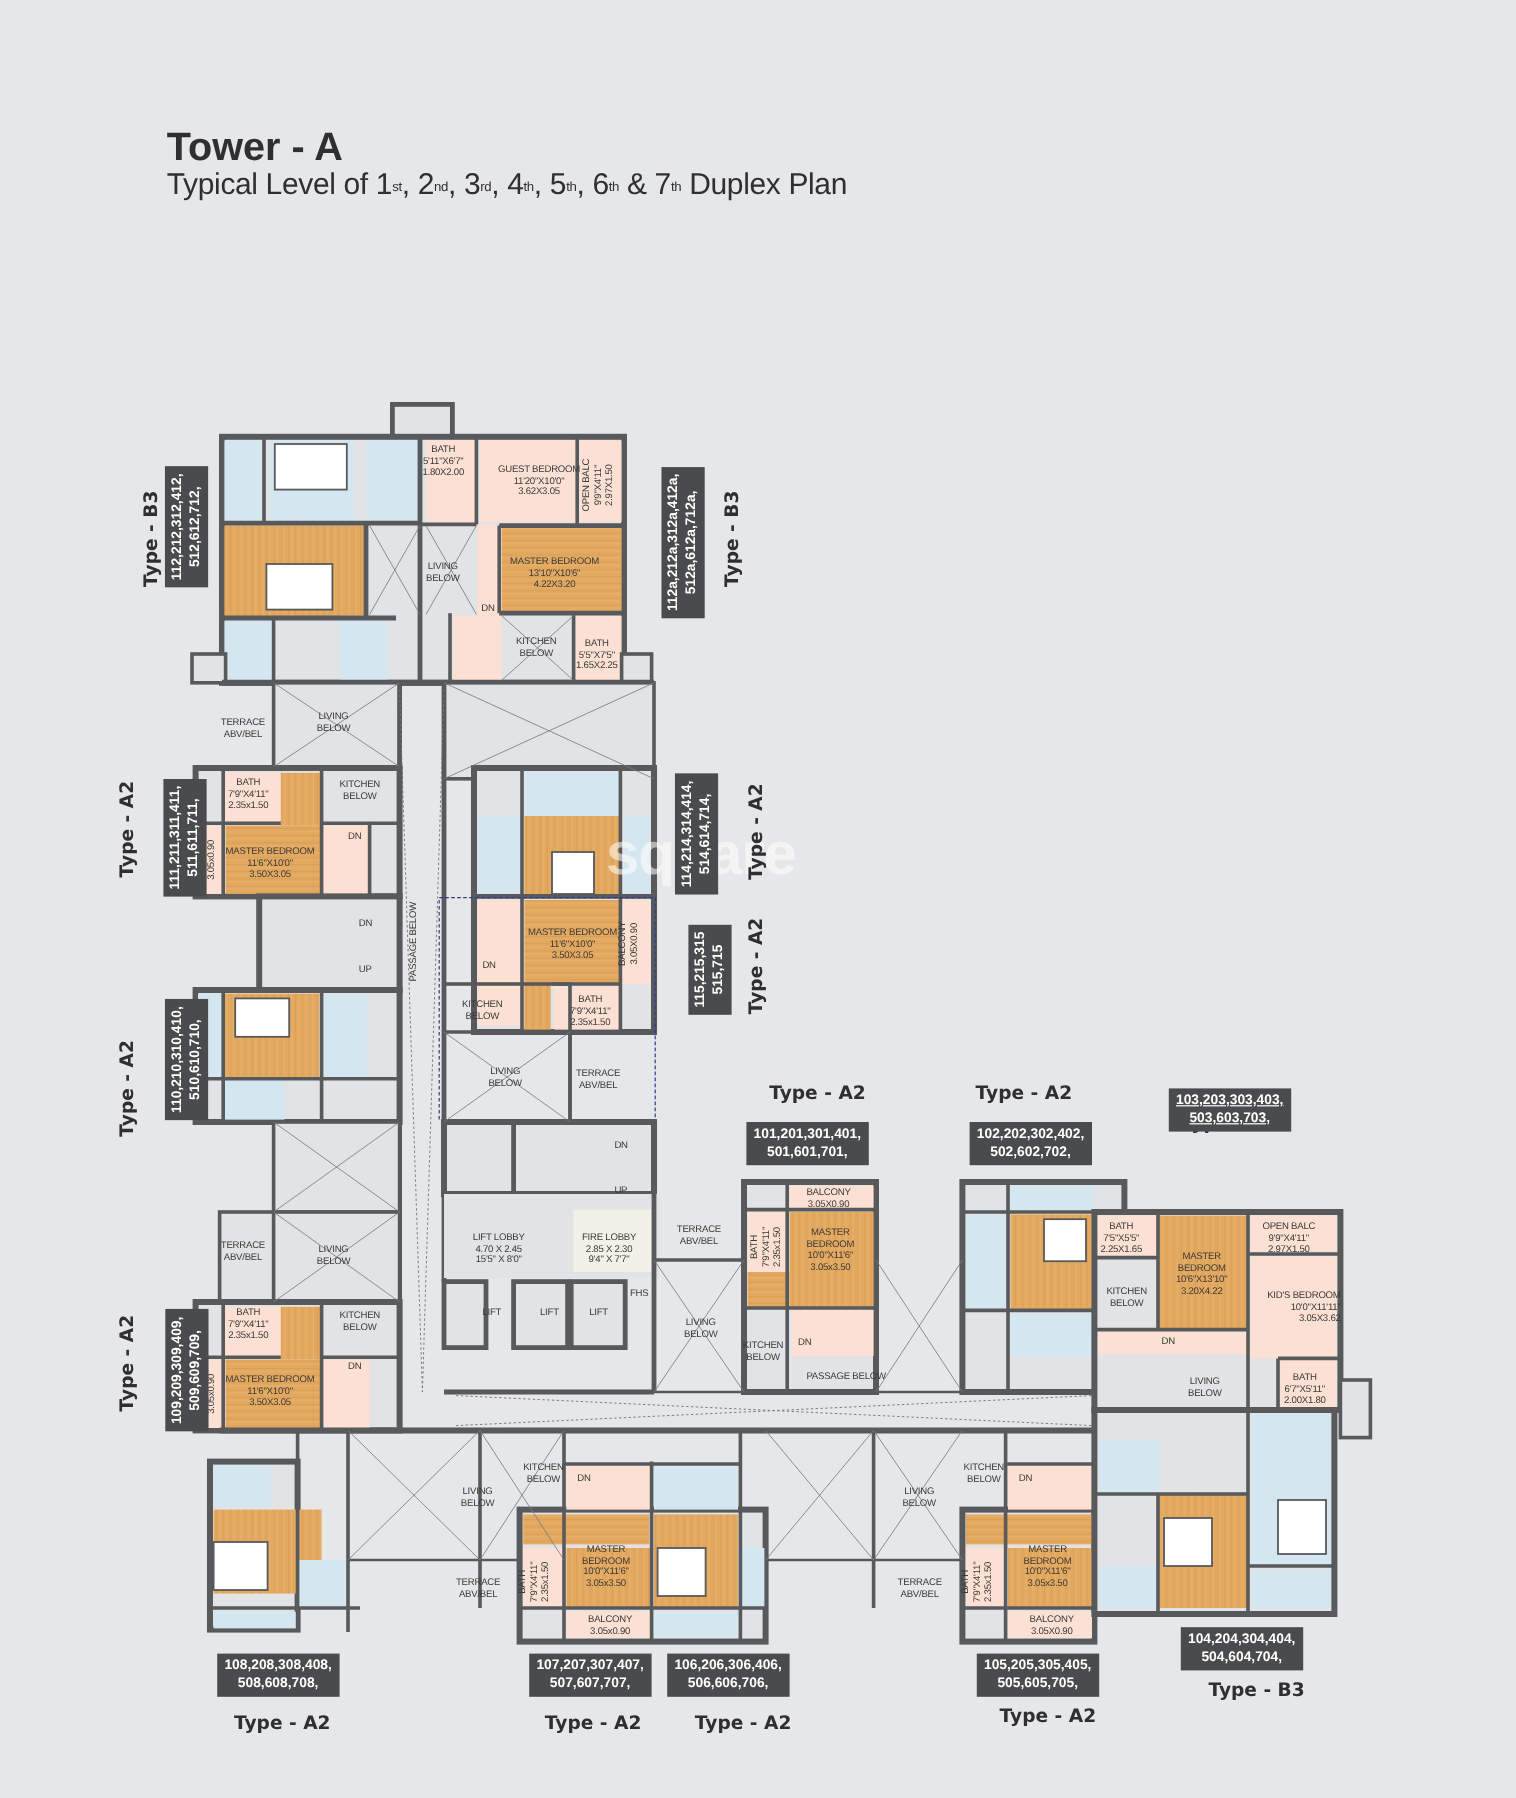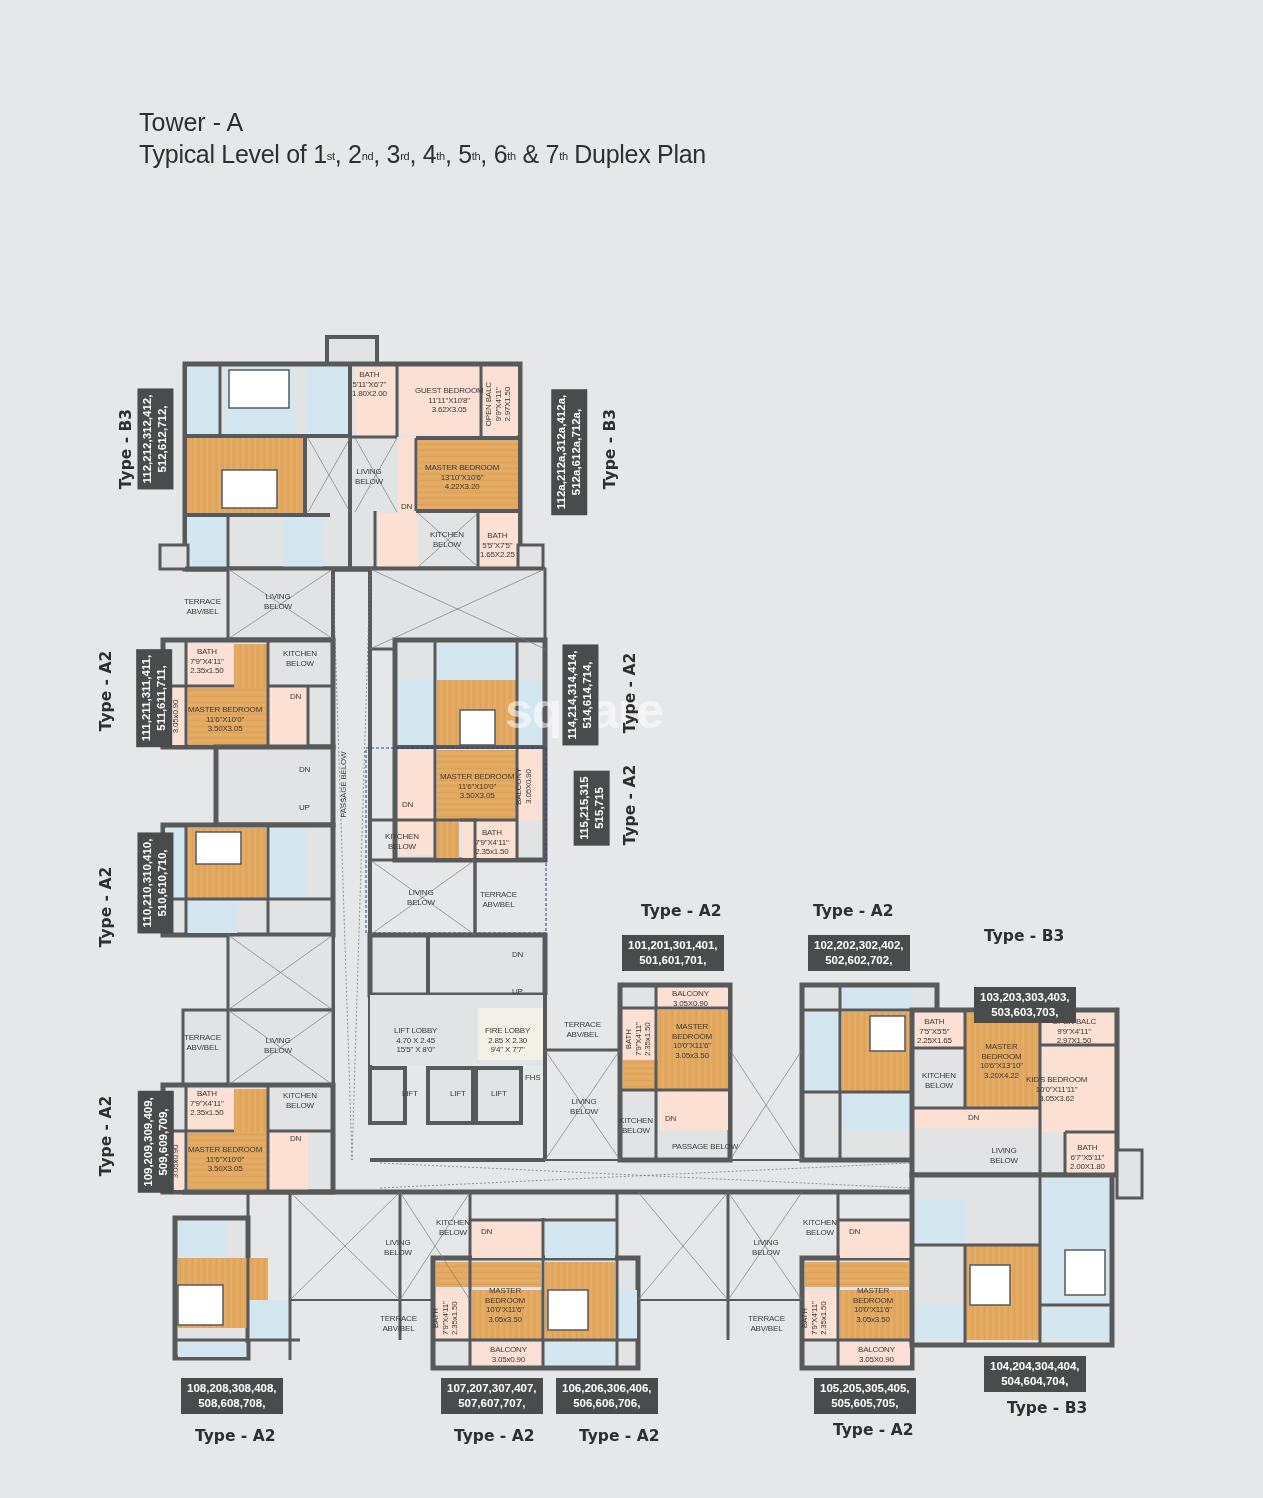--- a/index.html
+++ b/index.html
@@ -1,18 +1,18 @@
 <!DOCTYPE html>
 <html><head>
 <meta charset="utf-8">
 <style>
   html,body{margin:0;padding:0;}
   body{width:1263px;height:1498px;background:#e6e7e9;position:relative;overflow:hidden;font-family:"Liberation Sans",sans-serif;color:#333;}
   .title{position:absolute;left:139px;top:106px;}
-  .title .t1{font-size:25px;font-weight:normal;color:#2f2f31;line-height:32px;}
+  .title .t1{font-size:33px;font-weight:bold;color:#2f2f31;line-height:32px;}
   .title .t2,.title .t3{font-size:25px;color:#2f2f31;line-height:33px;font-family:"Liberation Sans Narrow","Liberation Sans",sans-serif;letter-spacing:-0.3px;}
   .title sup{font-size:11px;vertical-align:top;position:relative;top:2px;margin-top:40px;}
   #plan{position:absolute;left:0;top:0;width:1263px;height:1498px;}
   .lbl{position:absolute;font-size:8px;line-height:9.5px;text-align:center;color:#3a3a3a;white-space:nowrap;font-family:"Liberation Sans",sans-serif;letter-spacing:-0.2px;}
   .lbl.v{transform:rotate(-90deg);transform-origin:center center;}
   .tag{position:absolute;background:#4a4b4d;color:#fff;font-weight:bold;font-size:11.5px;line-height:15px;text-align:center;padding:3px 6px;white-space:nowrap;font-family:"Liberation Sans",sans-serif;}
   .tag.v{transform:rotate(-90deg);transform-origin:center center;}
   .type{position:absolute;font-weight:bold;font-size:15.5px;color:#2f2f31;white-space:nowrap;font-family:"DejaVu Sans",sans-serif;}
   .type.v{transform:rotate(-90deg);transform-origin:center center;}
   .wm{position:absolute;left:505px;top:686px;font-size:50px;font-weight:bold;color:rgba(255,255,255,0.55);line-height:50px;letter-spacing:-1px;}
@@ -282,21 +282,21 @@
 </svg>
 
 <div class="wm">
     <div>square</div>
   </div>
 
 <div class="lbl" style="left: 352px; top: 370px; white-space: pre;">BATH
 5'11"X6'7"
 1.80X2.00</div>
 <div class="lbl" style="left: 415px; top: 386px; white-space: pre;">GUEST BEDROOM
-11'11"X10'8"
+11'20"X10'0"
 3.62X3.05</div>
 <div class="lbl v" style="left: 476px; top: 390px; white-space: pre;">OPEN BALC
 9'9"X4'11"
 2.97X1.50</div>
 <div class="lbl" style="left: 355px; top: 467px; white-space: pre;">LIVING
 BELOW</div>
 <div class="lbl" style="left: 425px; top: 463px; white-space: pre;">MASTER BEDROOM
 13'10"X10'6"
 4.22X3.20</div>
 <div class="lbl" style="left: 401px; top: 502px; white-space: pre;">DN</div>
@@ -391,21 +391,21 @@
 <div class="lbl" style="left: 917px; top: 1017px; white-space: pre;">BATH
 7'5"X5'5"
 2.25X1.65</div>
 <div class="lbl" style="left: 980px; top: 1042px; white-space: pre;">MASTER
 BEDROOM
 10'6"X13'10"
 3.20X4.22</div>
 <div class="lbl" style="left: 1052px; top: 1017px; white-space: pre;">OPEN BALC
 9'9"X4'11"
 2.97X1.50</div>
-<div class="lbl" style="left: 1026px; top: 1075px; white-space: pre;">KID'S BEDROOM
+<div class="lbl" style="left: 1056px; top: 1075px; white-space: pre; text-align: right;">KID'S BEDROOM
 10'0"X11'11"
 3.05X3.62</div>
 <div class="lbl" style="left: 922px; top: 1071px; white-space: pre;">KITCHEN
 BELOW</div>
 <div class="lbl" style="left: 968px; top: 1113px; white-space: pre;">DN</div>
 <div class="lbl" style="left: 990px; top: 1146px; white-space: pre;">LIVING
 BELOW</div>
 <div class="lbl" style="left: 1070px; top: 1143px; white-space: pre;">BATH
 6'7"X5'11"
 2.00X1.80</div>
@@ -468,21 +468,21 @@
 509,609,709,</div>
 <div class="type v" style="left:66px;top:1127px;">Type - A2</div>
 
 <div class="type" style="left:641px;top:902px;">Type - A2</div>
 <div class="tag" style="left:622px;top:935px;white-space:pre;">101,201,301,401,
 501,601,701,</div>
 <div class="type" style="left:813px;top:902px;">Type - A2</div>
 <div class="tag" style="left:808px;top:935px;white-space:pre;">102,202,302,402,
 502,602,702,</div>
 <div class="type" style="left:984px;top:927px;">Type - B3</div>
-<div class="tag" style="left:974px;top:987px;white-space:pre;">103,203,303,403,
+<div class="tag" style="left:974px;top:907px;white-space:pre;text-decoration:underline;">103,203,303,403,
 503,603,703,</div>
 
 <div class="tag" style="left:181px;top:1378px;white-space:pre;">108,208,308,408,
 508,608,708,</div>
 <div class="type" style="left:195px;top:1427px;">Type - A2</div>
 <div class="tag" style="left:441px;top:1378px;white-space:pre;">107,207,307,407,
 507,607,707,</div>
 <div class="type" style="left:454px;top:1427px;">Type - A2</div>
 <div class="tag" style="left:556px;top:1378px;white-space:pre;">106,206,306,406,
 506,606,706,</div>

